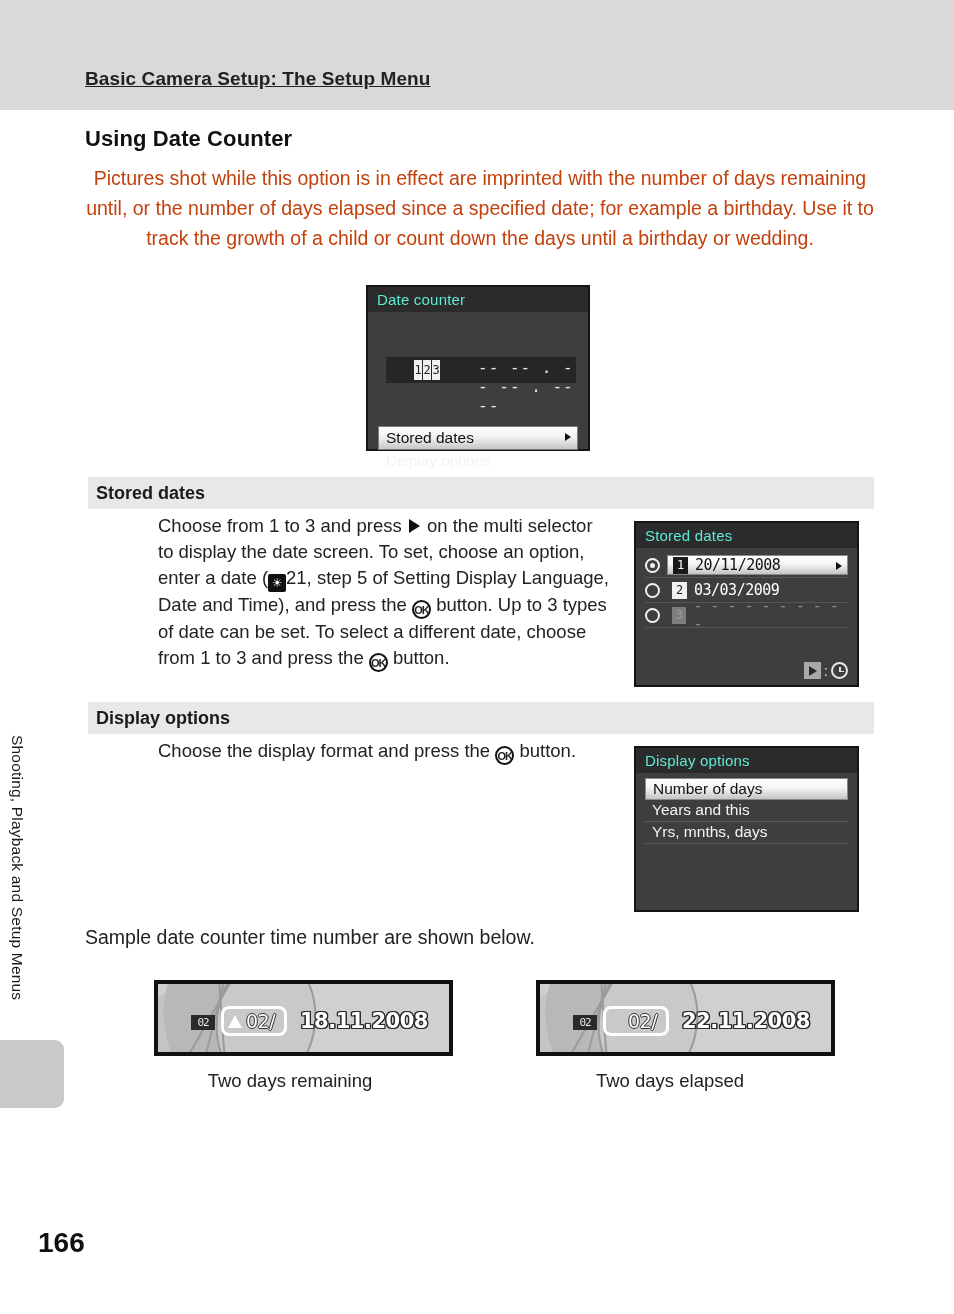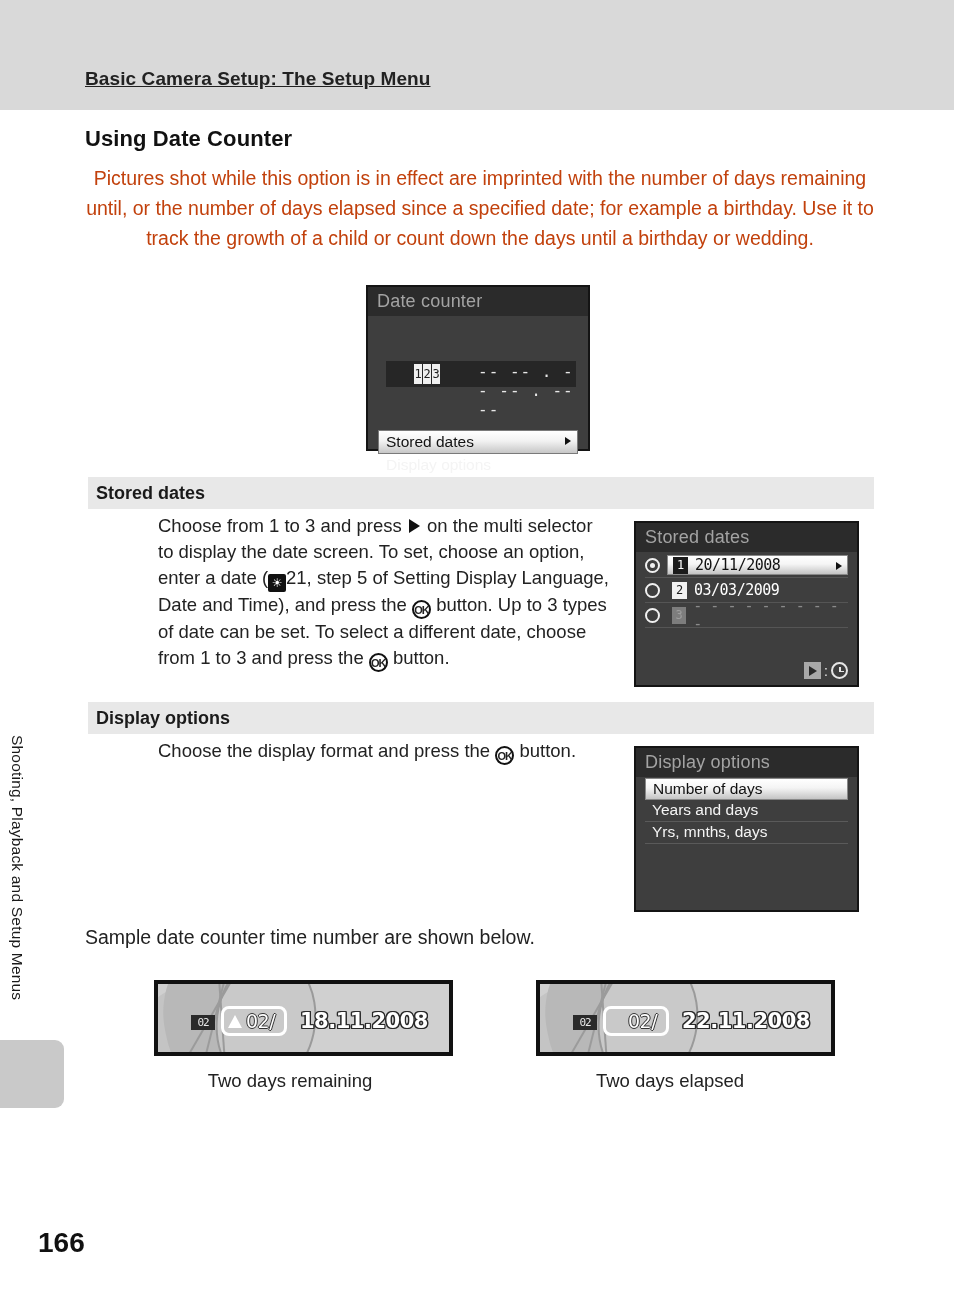--- a/index.html
+++ b/index.html
@@ -92,23 +92,23 @@
   .cam-screen {
     position: absolute;
     background: #3e3e3e;
     border: 2px solid #141414;
     box-sizing: border-box;
     color: #ffffff;
     font-family: "Liberation Sans", sans-serif;
   }
   .cam-title-bar {
     background: #2b2b2b;
-    font-size: 18px;
+    font-size: 15px;
     padding: 4px 0 4px 9px;
-    color: #a3a3a3;
+    color: #5eead4;
     letter-spacing: .2px;
   }
 
   #date-counter-screen {
     left: 366px;
     top: 285px;
     width: 224px;
     height: 166px;
   }
   .dc-body {
@@ -603,21 +603,21 @@
 </div>
 
 <div class="subsec-body" style="top:738px;width:470px;">
   <span>Choose the display format and press the </span><span class="g-ok">OK</span><span> button.</span>
 </div>
 
 <div class="cam-screen" id="display-options-screen">
   <div class="cam-title-bar">Display options</div>
   <div class="do-list">
     <div class="do-row sel">Number of days</div>
-    <div class="do-row">Years and days</div>
+    <div class="do-row">Years and this</div>
     <div class="do-row">Yrs, mnths, days</div>
   </div>
 </div>
 
 <div class="sample-line">Sample date counter time number are shown below.</div>
 
 <div class="photo" id="photo-left">
   <div class="bg-shapes">
     <div class="blob-b"></div>
     <div class="blob-a"></div>

